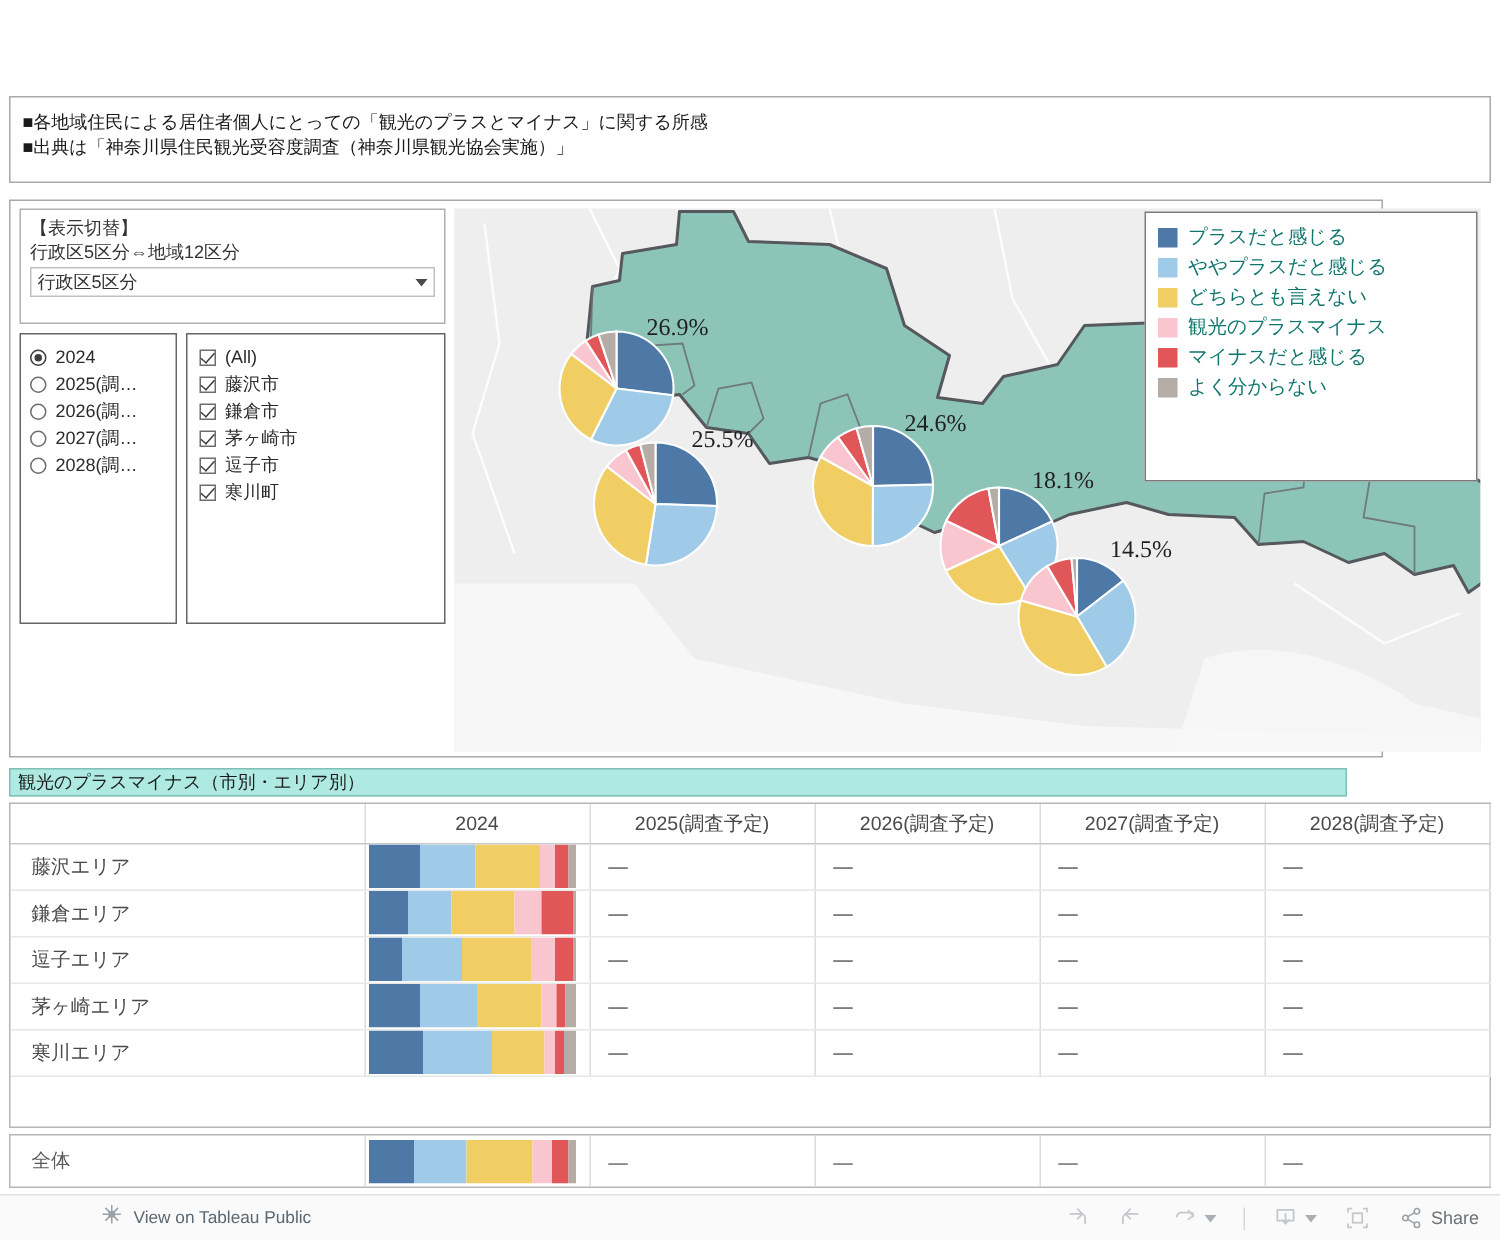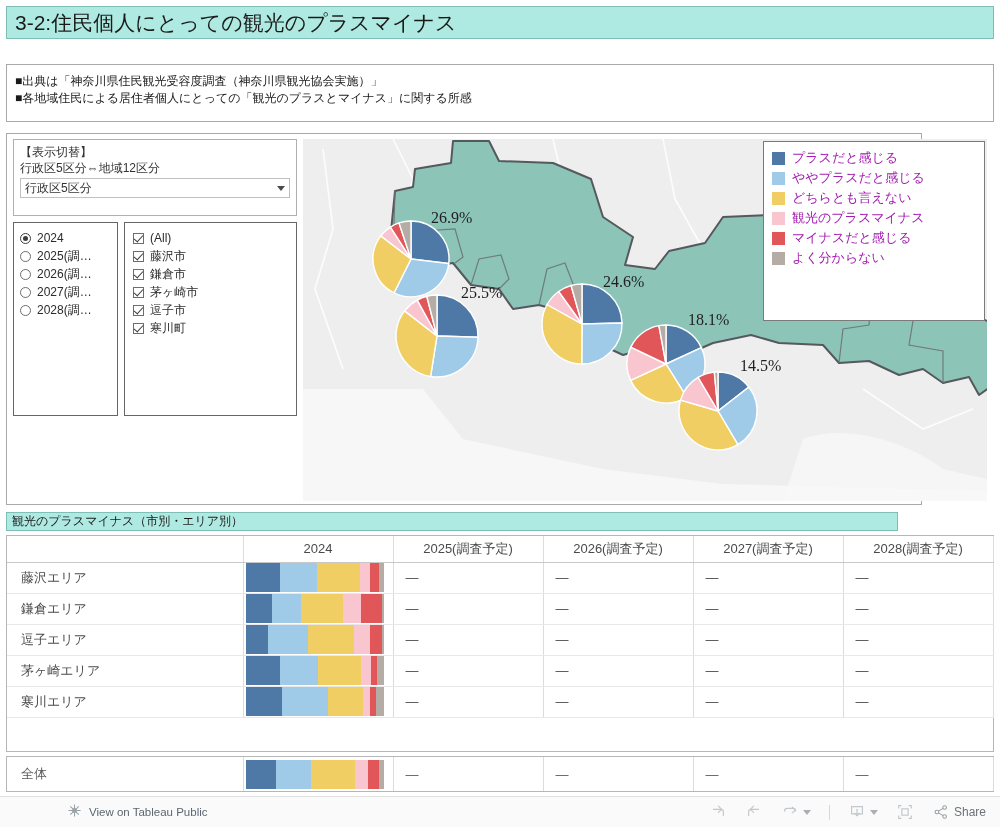--- a/index.html
+++ b/index.html
@@ -142,21 +142,21 @@
     width: 222px; height: 180px;
     background: #ffffff;
     border: 1px solid #7a7a7a;
     padding: 6px 8px;
   }
   .legend-item {
     display: flex; align-items: center;
     height: 20px; gap: 7px;
   }
   .legend-swatch { width: 13px; height: 13px; flex: none; }
-  .legend-text { font-size: 13px; color: #a21caf; white-space: nowrap; }
+  .legend-text { font-size: 13px; color: #0f766e; white-space: nowrap; }
 
   
   .table-title {
     position: absolute; left: 6px; top: 512px;
     width: 892px; height: 19px;
     background: #aeeae1;
     border: 1px solid #7fbfb6;
     display: flex; align-items: center;
     padding-left: 5px;
   }
@@ -234,27 +234,24 @@
     border-left: 4px solid transparent;
     border-right: 4px solid transparent;
     border-top: 5px solid #a9afb4;
   }
 </style>
 </head>
 <body>
 
 <div id="dashboard">
 
-  <div class="title-bar">
-    <span class="title-text">3-2:住民個人にとっての観光のプラスマイナス</span>
-  </div>
 
   <div class="note-box">
+    <div class="note-line">■各地域住民による居住者個人にとっての「観光のプラスとマイナス」に関する所感</div>
     <div class="note-line">■出典は「神奈川県住民観光受容度調査（神奈川県観光協会実施）」</div>
-    <div class="note-line">■各地域住民による居住者個人にとっての「観光のプラスとマイナス」に関する所感</div>
   </div>
 
   <div class="main-panel">
 
     <div class="controls">
 
       <div class="switch-box">
         <div class="switch-label-1">【表示切替】</div>
         <div class="switch-label-2">行政区5区分⇔地域12区分</div>
         <div class="switch-select">

